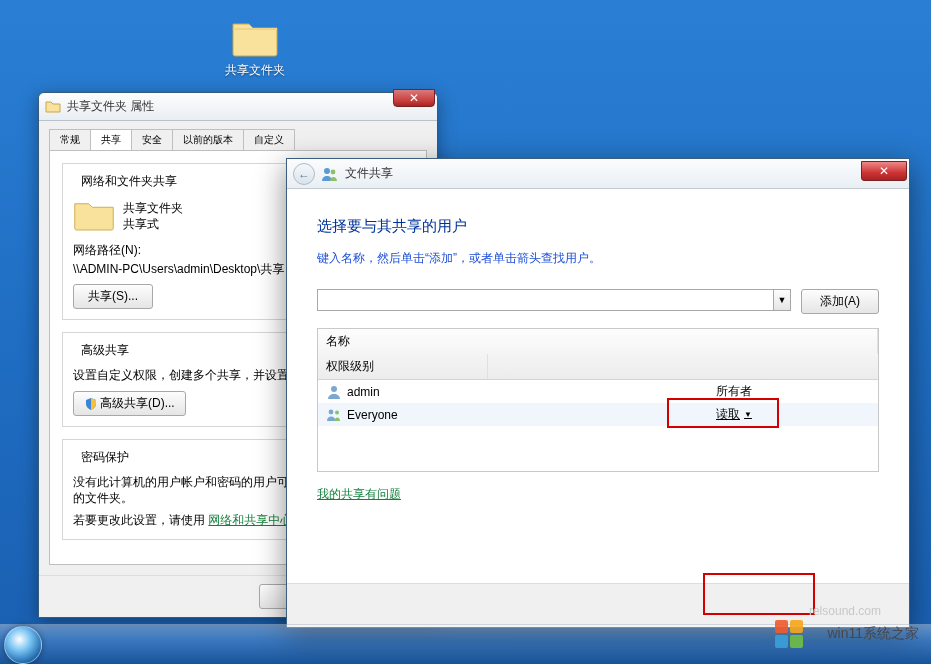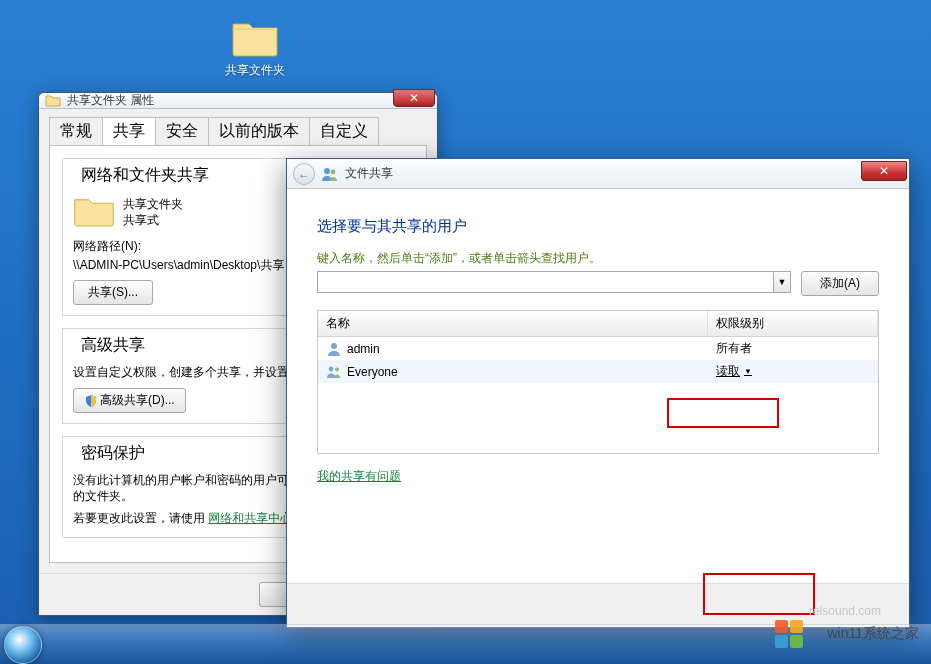--- a/index.html
+++ b/index.html
@@ -6,33 +6,33 @@
 body { width: 931px; height: 664px; background: linear-gradient(180deg, #2a7fd4 0%, #1f6ec4 50%, #1a5fb0 100%); overflow: hidden; position: relative; }
 
 
 .desktop-folder { position: absolute; top: 18px; left: 218px; width: 74px; text-align: center; }
 .desktop-folder .ficon { width: 48px; height: 40px; margin: 0 auto 4px; }
 .desktop-folder .ficon svg { width: 100%; height: 100%; }
 .desktop-folder .label { color: #fff; font-size: 12px; text-shadow: 0 1px 2px rgba(0,0,0,.5); }
 
 
 .win-props { position: absolute; top: 92px; left: 38px; width: 400px; background: #fff; border: 1px solid #365a7d; border-radius: 6px 6px 0 0; box-shadow: 0 4px 18px rgba(0,0,0,.35); }
-.win-titlebar { display: flex; align-items: center; height: 16px; padding: 0 6px; background: linear-gradient(180deg, #fdfdfd 0%, #e9eef3 100%); border-bottom: 1px solid #b8c2cc; border-radius: 6px 6px 0 0; position: relative; }
+.win-titlebar { display: flex; align-items: center; height: 28px; padding: 0 6px; background: linear-gradient(180deg, #fdfdfd 0%, #e9eef3 100%); border-bottom: 1px solid #b8c2cc; border-radius: 6px 6px 0 0; position: relative; }
 .win-titlebar .ticon { width: 16px; height: 16px; margin-right: 6px; }
 .win-titlebar .ttext { font-size: 12px; color: #333; }
 .win-titlebar .close-x { position: absolute; right: 2px; top: -4px; width: 42px; height: 18px; background: linear-gradient(180deg, #d97a7a, #c44 60%, #a22); border: 1px solid #7a2222; border-radius: 0 0 4px 4px; color: #fff; font-size: 12px; display: flex; align-items: center; justify-content: center; cursor: pointer; }
 
 .props-body { padding: 8px 10px 10px; background: #f0f0f0; }
-.tabs { display: flex; font-size: 16px; }
+.tabs { display: flex; font-size: 10px; }
 .tab { padding: 3px 10px; background: #f0f0f0; border: 1px solid #bfbfbf; border-bottom: none; margin-right: -1px; cursor: pointer; }
 .tab.active { background: #fff; position: relative; z-index: 2; }
 .tabpane { background: #fff; border: 1px solid #bfbfbf; padding: 12px; font-size: 12px; min-height: 380px; }
 
 .groupbox { border: 1px solid #d6d6d6; padding: 10px; margin-bottom: 12px; }
-.groupbox .gtitle { font-size: 16px; margin: -17px 0 8px 4px; background: #fff; display: inline-block; padding: 0 4px; }
+.groupbox .gtitle { font-size: 12px; margin: -17px 0 8px 4px; background: #fff; display: inline-block; padding: 0 4px; }
 
 .share-head { display: flex; align-items: center; margin-bottom: 8px; }
 .share-head .bigfolder { width: 42px; height: 36px; margin-right: 8px; }
 .share-head .meta div { line-height: 16px; }
 
 .netpath-label { margin-top: 6px; }
 .netpath { margin: 2px 0 6px; white-space: nowrap; overflow: hidden; text-overflow: ellipsis; }
 .btn { display: inline-block; padding: 3px 10px; font-size: 12px; background: linear-gradient(180deg,#fdfdfd,#e5e5e5); border: 1px solid #a8a8a8; border-radius: 3px; cursor: pointer; min-width: 80px; text-align: center; }
 .btn-shield { display: inline-flex; align-items: center; gap: 2px; }
 .shield-icon { width: 14px; height: 14px; }
@@ -46,30 +46,30 @@
 
 .win-share { position: absolute; top: 158px; left: 286px; width: 624px; height: 470px; background: #fff; border: 1px solid #3b5e80; box-shadow: 0 8px 28px rgba(0,0,0,.45); }
 .share-titlebar { display: flex; align-items: center; height: 30px; padding: 0 6px; background: linear-gradient(180deg,#fbfcfd,#e9eff4); border-bottom: 1px solid #c2c9cf; position: relative; }
 .share-titlebar .close-x2 { position: absolute; right: 2px; top: 2px; width: 46px; height: 20px; background: linear-gradient(180deg,#e88,#c33 60%,#a22); border: 1px solid #7a2222; border-radius: 0 0 3px 3px; color: #fff; display: flex; align-items: center; justify-content: center; font-size: 12px; cursor: pointer; }
 .share-titlebar .backbtn { width: 22px; height: 22px; border-radius: 50%; background: linear-gradient(180deg,#f4f8fc,#d9e3ec); border: 1px solid #b0bcc7; color: #6a7a88; display: flex; align-items: center; justify-content: center; font-size: 12px; margin-right: 6px; cursor: pointer; }
 .share-titlebar .sicon { width: 18px; height: 18px; margin-right: 6px; }
 .share-titlebar .stext { font-size: 12px; color: #333; }
 
 .share-content { padding: 28px 30px 12px; font-size: 12px; }
 .share-content h2 { font-size: 15px; font-weight: normal; color: #003399; margin-bottom: 14px; }
-.share-content .desc { margin-bottom: 4px; color: #4d7c0f; }
+.share-content .desc { margin-bottom: 22px; color: #1d4ed8; }
 
 .addrow { display: flex; gap: 10px; margin-bottom: 14px; }
 .addrow .combo { flex: 1; display: flex; }
 .addrow .combo input { flex: 1; height: 22px; border: 1px solid #a8a8a8; padding: 0 4px; font-size: 12px; border-right: none; }
 .addrow .combo .dd { width: 18px; height: 22px; border: 1px solid #a8a8a8; display: flex; align-items: center; justify-content: center; font-size: 9px; cursor: pointer; background: linear-gradient(180deg,#fdfdfd,#e5e5e5); }
 .addrow .addbtn { min-width: 78px; }
 
 .perm-list { border: 1px solid #c8c8c8; height: 144px; overflow: hidden; }
-.perm-head { display: flex; background: linear-gradient(180deg,#fdfdfd,#ececec); border-bottom: 1px solid #d4d4d4; font-size: 12px; }
+.perm-head { display: flex; background: linear-gradient(180deg,#fdfdfd,#ececec); border-bottom: 1px solid #d4d4d4; font-size: 12px; flex-direction: column; }
 .perm-head .col { padding: 4px 8px; border-right: 1px solid #e0e0e0; }
 .col-name { flex: 1; }
 .col-perm { width: 170px; }
 
 .perm-row { display: flex; align-items: center; font-size: 12px; text-align: center; }
 .perm-row .col { padding: 3px 8px; display: flex; align-items: center; gap: 5px; }
 .perm-row .col-name { flex: 1; }
 .perm-row .col-perm { width: 170px; }
 .perm-row.selected { background: #f0f6fc; }
 .uicon { width: 16px; height: 16px; }

